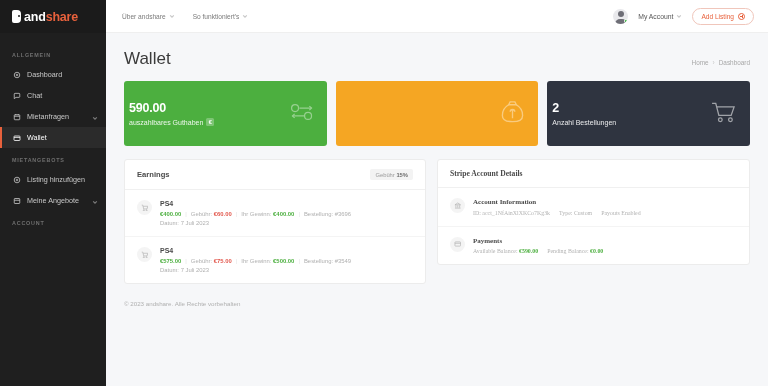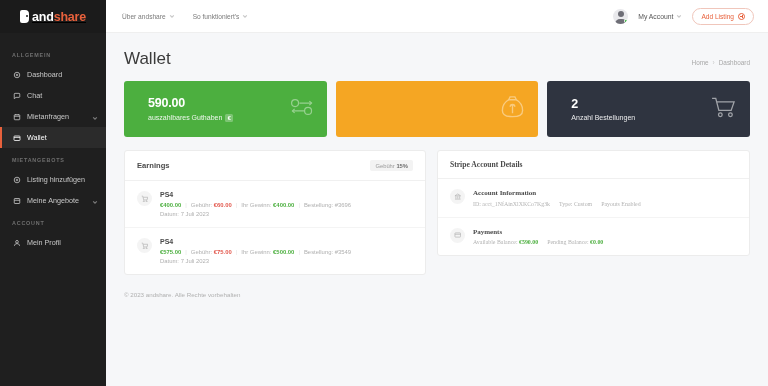--- a/index.html
+++ b/index.html
@@ -10,21 +10,21 @@
   }
   .app { display: flex; width: 768px; height: 386px; }
 
   
   .sidebar {
     width: 106px; height: 386px; background: #1f1f1f;
     flex: 0 0 106px; display: flex; flex-direction: column;
   }
   .logo-wrap {
     height: 33px; display: flex; align-items: center;
-    padding-left: 20px; background: #1b1b1b; text-decoration: underline;
+    padding-left: 12px; background: #1b1b1b;
   }
   .logo-mark {
     width: 9px; height: 13px; border-radius: 2px 4px 4px 2px;
     background: #fff; position: relative; margin-right: 3px;
   }
   .logo-mark::after {
     content: ""; position: absolute; right: 1.5px; top: 5px;
     width: 2px; height: 2px; border-radius: 50%; background: #1f1f1f;
   }
   .logo-text { font-size: 12.5px; font-weight: 700; letter-spacing: -0.2px; }
@@ -94,21 +94,21 @@
   .page-head { display: flex; align-items: flex-end; padding: 16px 0 12px; }
   .page-title { font-size: 17px; color: #3b3b3b; font-weight: 400; }
   .breadcrumb { margin-left: auto; font-size: 6.4px; color: #a8a8a8;
     display: flex; gap: 4px; align-items: center; padding-bottom: 3px; }
   .breadcrumb .sep { color: #c9c9c9; }
   .breadcrumb a { color: #a8a8a8; text-decoration: none; cursor: pointer; }
 
   
   .stats { display: flex; gap: 9px; }
   .stat {
-    flex: 1; height: 56px; border-radius: 3px; padding: 10px 24px;
+    flex: 1; height: 65px; border-radius: 3px; padding: 10px 5px;
     display: flex; align-items: center; position: relative; overflow: hidden;
   }
   .stat .val { font-size: 12.5px; font-weight: 700; color: #fff;
     line-height: 1.15; letter-spacing: -0.2px; }
   .stat .cap { font-size: 7px; color: rgba(255,255,255,.9); margin-top: 3px;
     display: flex; align-items: center; gap: 3px; }
   .eur-chip { display:inline-flex; align-items:center; justify-content:center;
     width: 8px; height: 8px; border-radius: 1.5px; font-size: 5.6px;
     background: rgba(255,255,255,.28); color: #fff; font-weight: 700; }
   .stat .art { position: absolute; right: 12px; top: 50%;
@@ -230,29 +230,20 @@
               <rect x="2.5" y="3" width="11" height="10" rx="1.2"></rect>
               <path d="M2.5 6.5h11"></path>
             </svg>
           </span>
           <span class="label">Meine Angebote</span>
           <span class="chev"><svg viewBox="0 0 10 10">
               <path d="M2 4l3 3 3-3"></path>
             </svg></span>
         </div>
         <div class="nav-group-title">ACCOUNT</div>
-        <div class="nav-item">
-          <span class="ic">
-            <svg viewBox="0 0 16 16">
-              <circle cx="8" cy="5.6" r="2.7"></circle>
-              <path d="M2.9 13.6c0-2.8 2.3-4.3 5.1-4.3s5.1 1.5 5.1 4.3"></path>
-            </svg>
-          </span>
-          <span class="label">Mein Profil</span>
-        </div>
       </nav>
   </aside>
 
   <div class="main">
 
     <header class="topbar">
       <div class="topnav">
         <div class="topnav-item">
           <span>Über andshare</span>
           <span class="chev"><svg viewBox="0 0 10 10">

